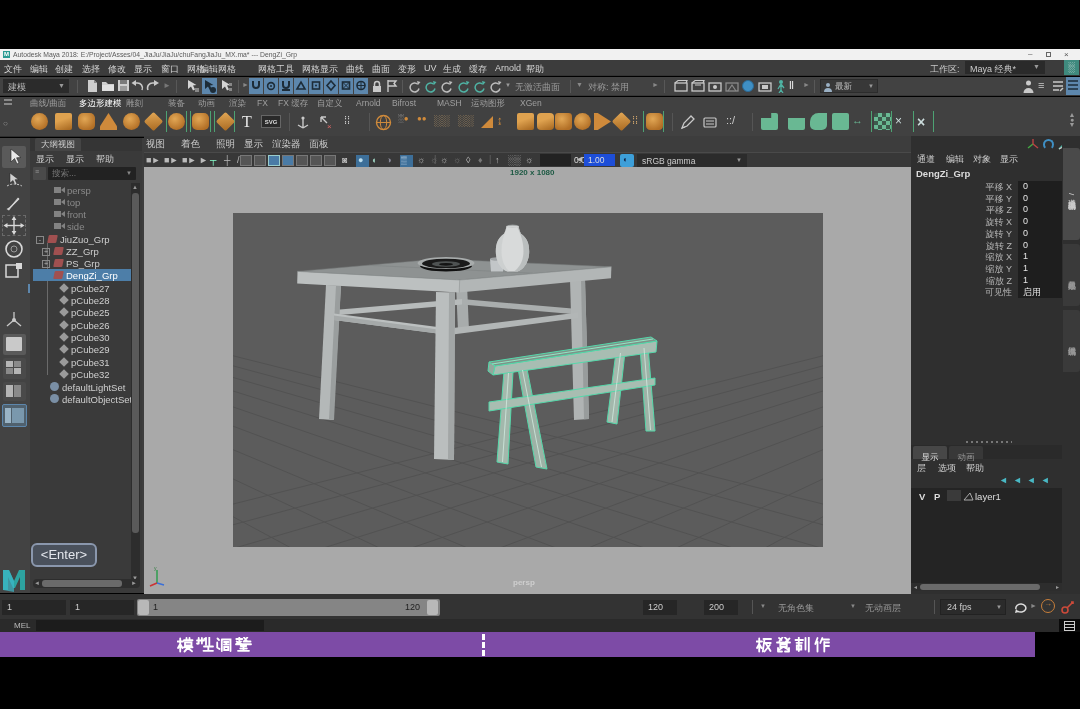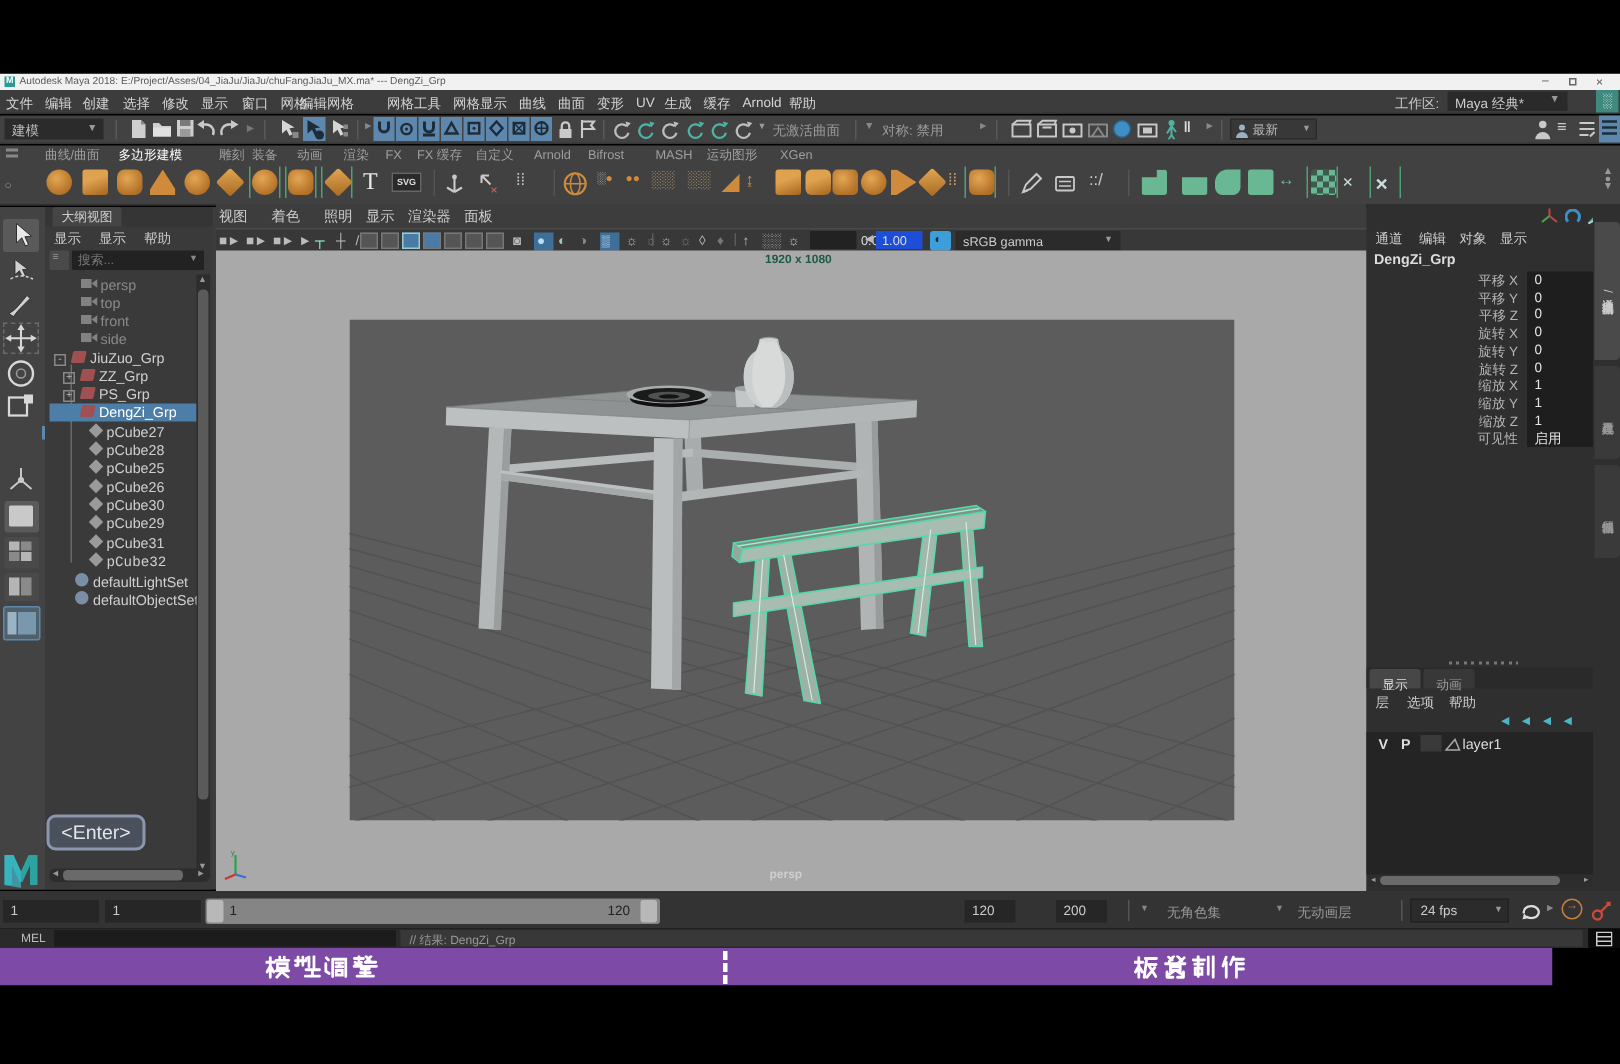--- a/index.html
+++ b/index.html
@@ -217,21 +217,21 @@
     </svg>
   <div class="abs" style="left:1066px;top:0px;width:14px;height:18px;background:#5d87ad;"><svg width="14" height="18">
         <path d="M2,4 h10 M2,8 h10 M2,12 h10" stroke="#1d2c38" stroke-width="1.6"></path>
       </svg></div>
 </div>
 
 <div class="abs" style="left:0;top:97px;width:1080px;height:13px;background:#414141;">
   <div style="position:absolute;top:1px;left:0;width:100%;height:11px;font-size:8.5px;color:#9f9f9f;">
     <span class="abs" style="left:30px">曲线/曲面</span>
       <span class="abs" style="left:79px;color:#fff;">多边形建模</span>
-      <span class="abs" style="left:146px">雕刻</span>
+      <span class="abs" style="left:126px">雕刻</span>
       <span class="abs" style="left:168px">装备</span>
       <span class="abs" style="left:198px">动画</span>
       <span class="abs" style="left:229px">渲染</span>
       <span class="abs" style="left:257px">FX</span>
       <span class="abs" style="left:278px">FX 缓存</span>
       <span class="abs" style="left:317px">自定义</span>
       <span class="abs" style="left:356px">Arnold</span>
       <span class="abs" style="left:392px">Bifrost</span>
       <span class="abs" style="left:437px">MASH</span>
       <span class="abs" style="left:471px">运动图形</span>
@@ -440,21 +440,21 @@
     <div class="abs txt" style="left:24px;top:75px;"><span style="display:inline-block;width:9px;height:8px;background:#a05050;border-radius:1px;margin-right:3px;transform:skewX(-12deg);"></span>PS_Grp</div>
     <div class="abs" style="left:3px;top:86px;width:98px;height:12px;background:#4d7ea8;"></div>
     <div class="abs txt" style="left:24px;top:87px;color:#fff;"><span style="display:inline-block;width:9px;height:8px;background:#a05050;border-radius:1px;margin-right:3px;transform:skewX(-12deg);"></span>DengZi_Grp</div>
     <div class="abs txt" style="left:30px;top:100px;"><span style="display:inline-block;width:8px;height:8px;background:#9a9a9a;margin-right:3px;transform:rotate(45deg) scale(.85);"></span>pCube27</div>
     <div class="abs txt" style="left:30px;top:112px;"><span style="display:inline-block;width:8px;height:8px;background:#9a9a9a;margin-right:3px;transform:rotate(45deg) scale(.85);"></span>pCube28</div>
     <div class="abs txt" style="left:30px;top:124px;"><span style="display:inline-block;width:8px;height:8px;background:#9a9a9a;margin-right:3px;transform:rotate(45deg) scale(.85);"></span>pCube25</div>
     <div class="abs txt" style="left:30px;top:137px;"><span style="display:inline-block;width:8px;height:8px;background:#9a9a9a;margin-right:3px;transform:rotate(45deg) scale(.85);"></span>pCube26</div>
     <div class="abs txt" style="left:30px;top:149px;"><span style="display:inline-block;width:8px;height:8px;background:#9a9a9a;margin-right:3px;transform:rotate(45deg) scale(.85);"></span>pCube30</div>
     <div class="abs txt" style="left:30px;top:161px;"><span style="display:inline-block;width:8px;height:8px;background:#9a9a9a;margin-right:3px;transform:rotate(45deg) scale(.85);"></span>pCube29</div>
     <div class="abs txt" style="left:30px;top:174px;"><span style="display:inline-block;width:8px;height:8px;background:#9a9a9a;margin-right:3px;transform:rotate(45deg) scale(.85);"></span>pCube31</div>
-    <div class="abs txt" style="left:30px;top:186px;font-family:Liberation Mono, monospace;"><span style="display:inline-block;width:8px;height:8px;background:#9a9a9a;margin-right:3px;transform:rotate(45deg) scale(.85);"></span>pCube32</div>
+    <div class="abs txt" style="left:30px;top:186px;"><span style="display:inline-block;width:8px;height:8px;background:#9a9a9a;margin-right:3px;transform:rotate(45deg) scale(.85);"></span>pCube32</div>
     <div class="abs txt" style="left:20px;top:199px;"><span style="display:inline-block;width:9px;height:9px;background:#7a8fa5;border-radius:50%;margin-right:3px;"></span>defaultLightSet</div>
     <div class="abs txt" style="left:20px;top:211px;"><span style="display:inline-block;width:9px;height:9px;background:#7a8fa5;border-radius:50%;margin-right:3px;"></span>defaultObjectSet</div>
   </div>
 
   <div class="abs" style="left:1px;top:405px;width:66px;height:24px;background:rgba(95,110,135,0.45);border:2px solid #8a97ad;border-radius:6px;text-align:center;">
     <span style="font-size:13px;color:#e3e6ec;line-height:20px;">&lt;Enter&gt;</span>
   </div>
 
   <div class="abs" style="left:3px;top:441px;width:107px;height:9px;background:#2d2d2d;border-radius:4px;">
     <div class="abs" style="left:1px;top:1px;font-size:6px;color:#999;">◄</div>
@@ -725,23 +725,20 @@
     </div>
   <svg class="abs" style="left:1061px;top:6px" width="14" height="14">
       <circle cx="4" cy="10" r="3" fill="none" stroke="#cc4a3a" stroke-width="1.6"></circle>
       <path d="M6,8 L12,2 m-2,0 l2,0 l0,2" stroke="#cc4a3a" stroke-width="1.6" fill="none"></path>
     </svg>
 </div>
 
 <div class="abs" id="cmdline" style="left:0;top:619px;width:1059px;height:13px;background:#2a2a2a;">
   <span class="abs txt" style="left:14px;top:2px;font-size:8px;color:#bbb;">MEL</span>
   <div class="abs" style="left:36px;top:1px;width:228px;height:11px;background:#1c1c1c;"></div>
-  <div class="abs" style="left:267px;top:1px;width:788px;height:11px;background:#383838;">
-    <span class="abs txt" style="left:6px;top:1px;font-size:8px;color:#999;">// 结果: DengZi_Grp</span>
-  </div>
 </div>
 <div class="abs" style="left:1059px;top:619px;width:21px;height:13px;background:#0a0a0a;">
   <svg class="abs" style="left:5px;top:2px" width="11" height="10">
       <rect x="0.5" y="0.5" width="10" height="9" fill="none" stroke="#ccc" stroke-width="1"></rect>
       <path d="M0.5,3.5 h10 M0.5,6.5 h10" stroke="#ccc" stroke-width="1"></path>
     </svg>
 </div>
 
 <div class="abs" style="left:0;top:632px;width:1035px;height:25px;background:#7d4ba6;">
   <svg class="abs" style="left:216px;top:4.5px;transform:translateX(-50%);" width="78" height="16" viewBox="0 0 78 16">

